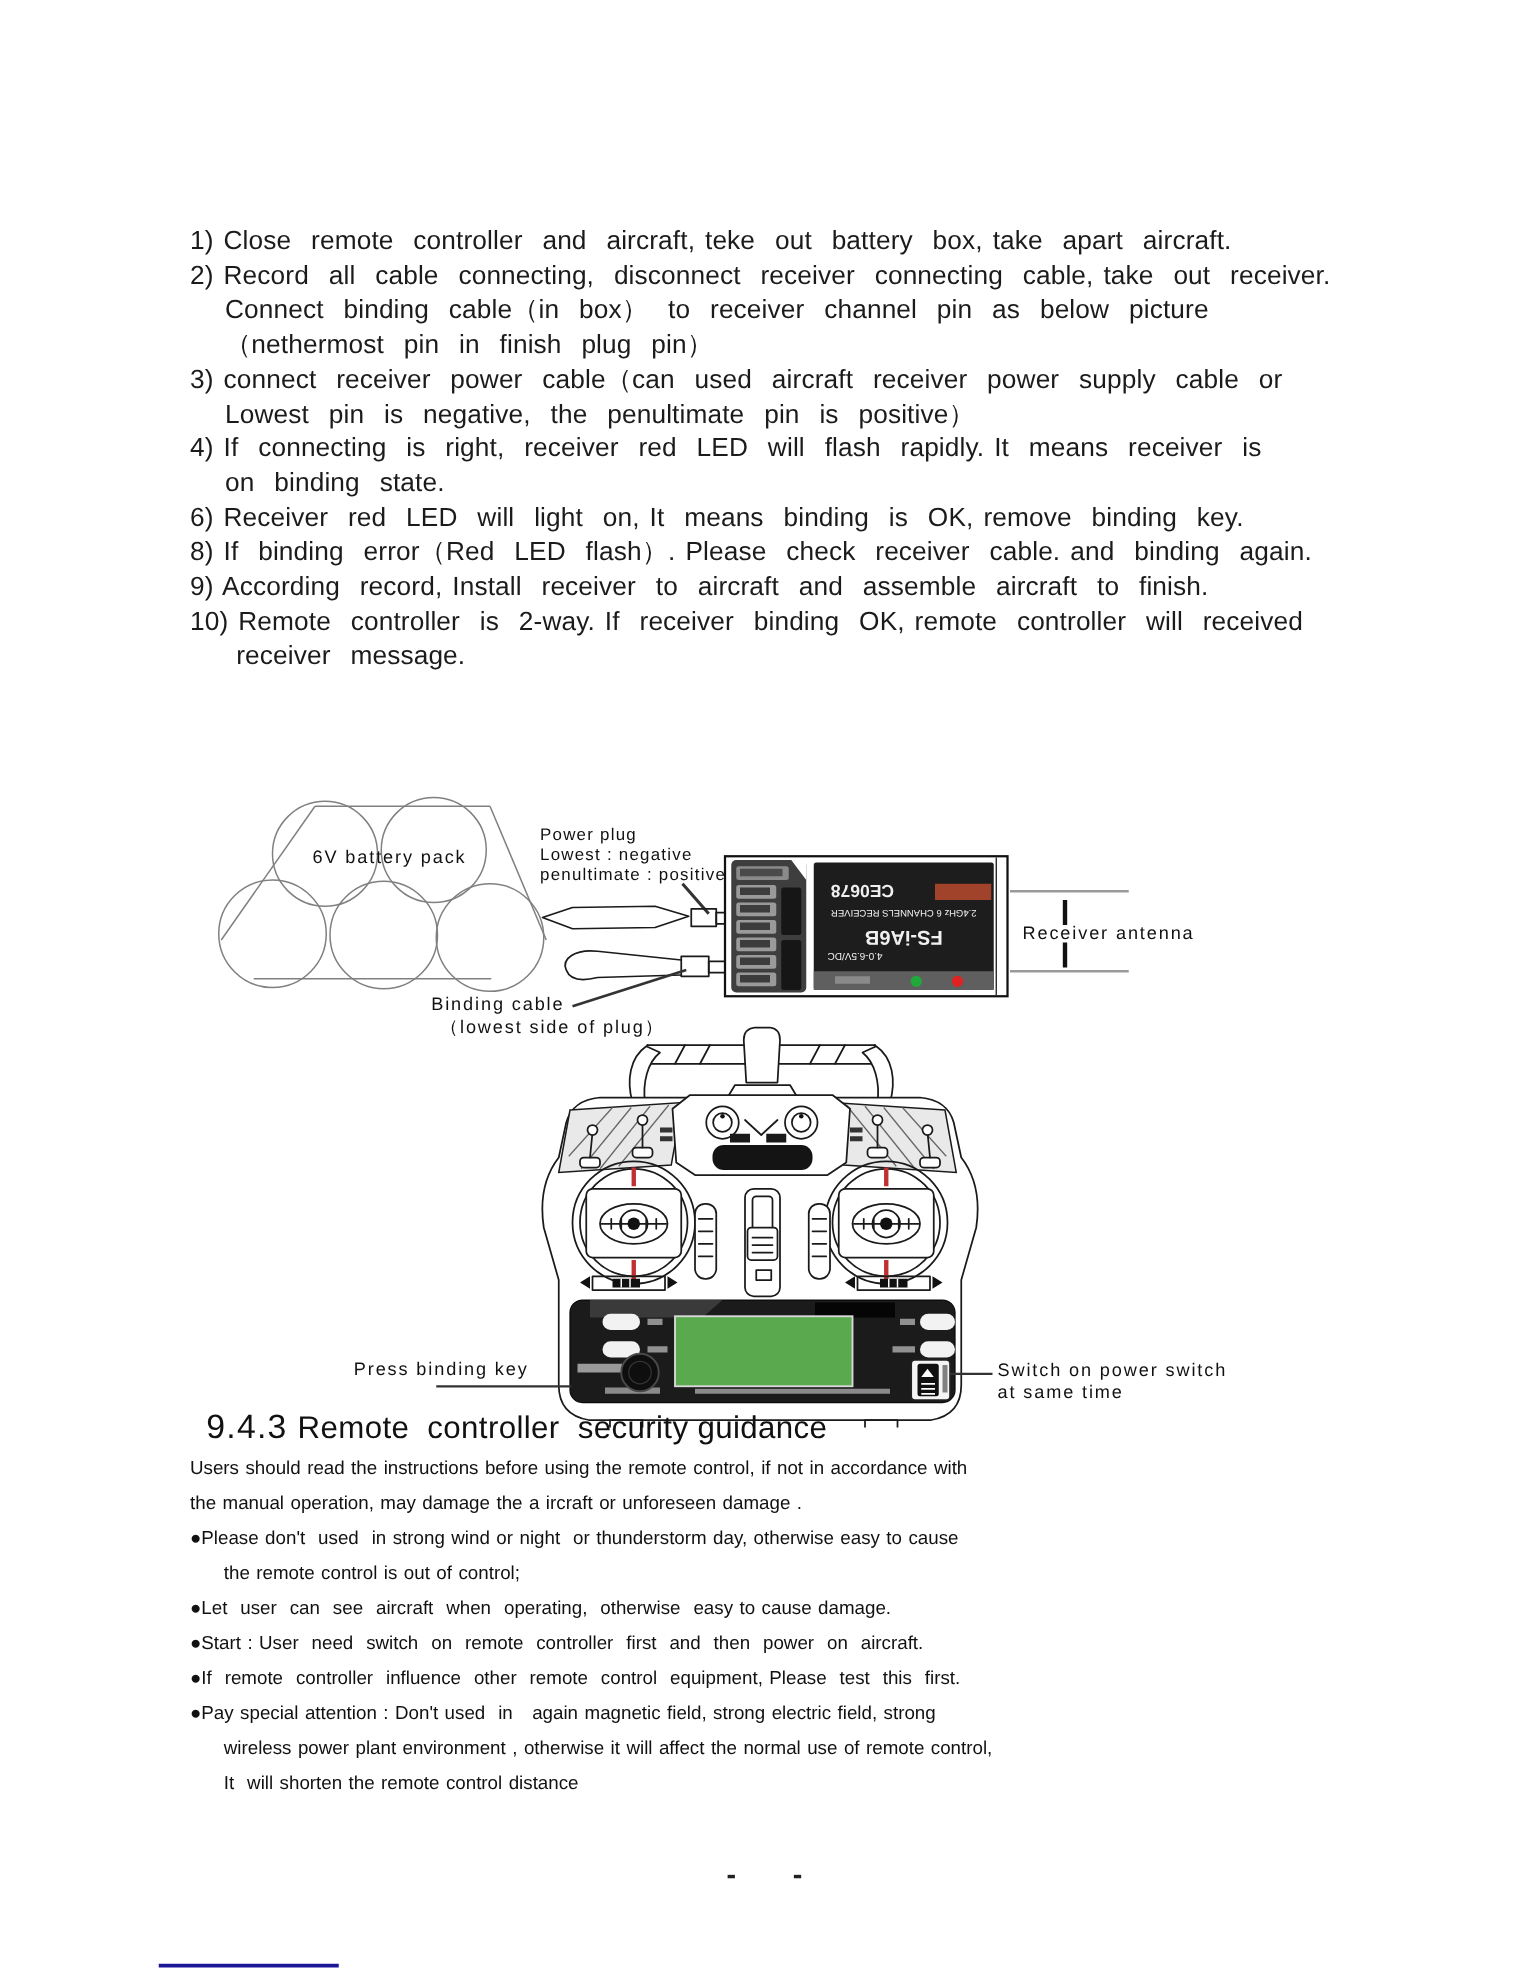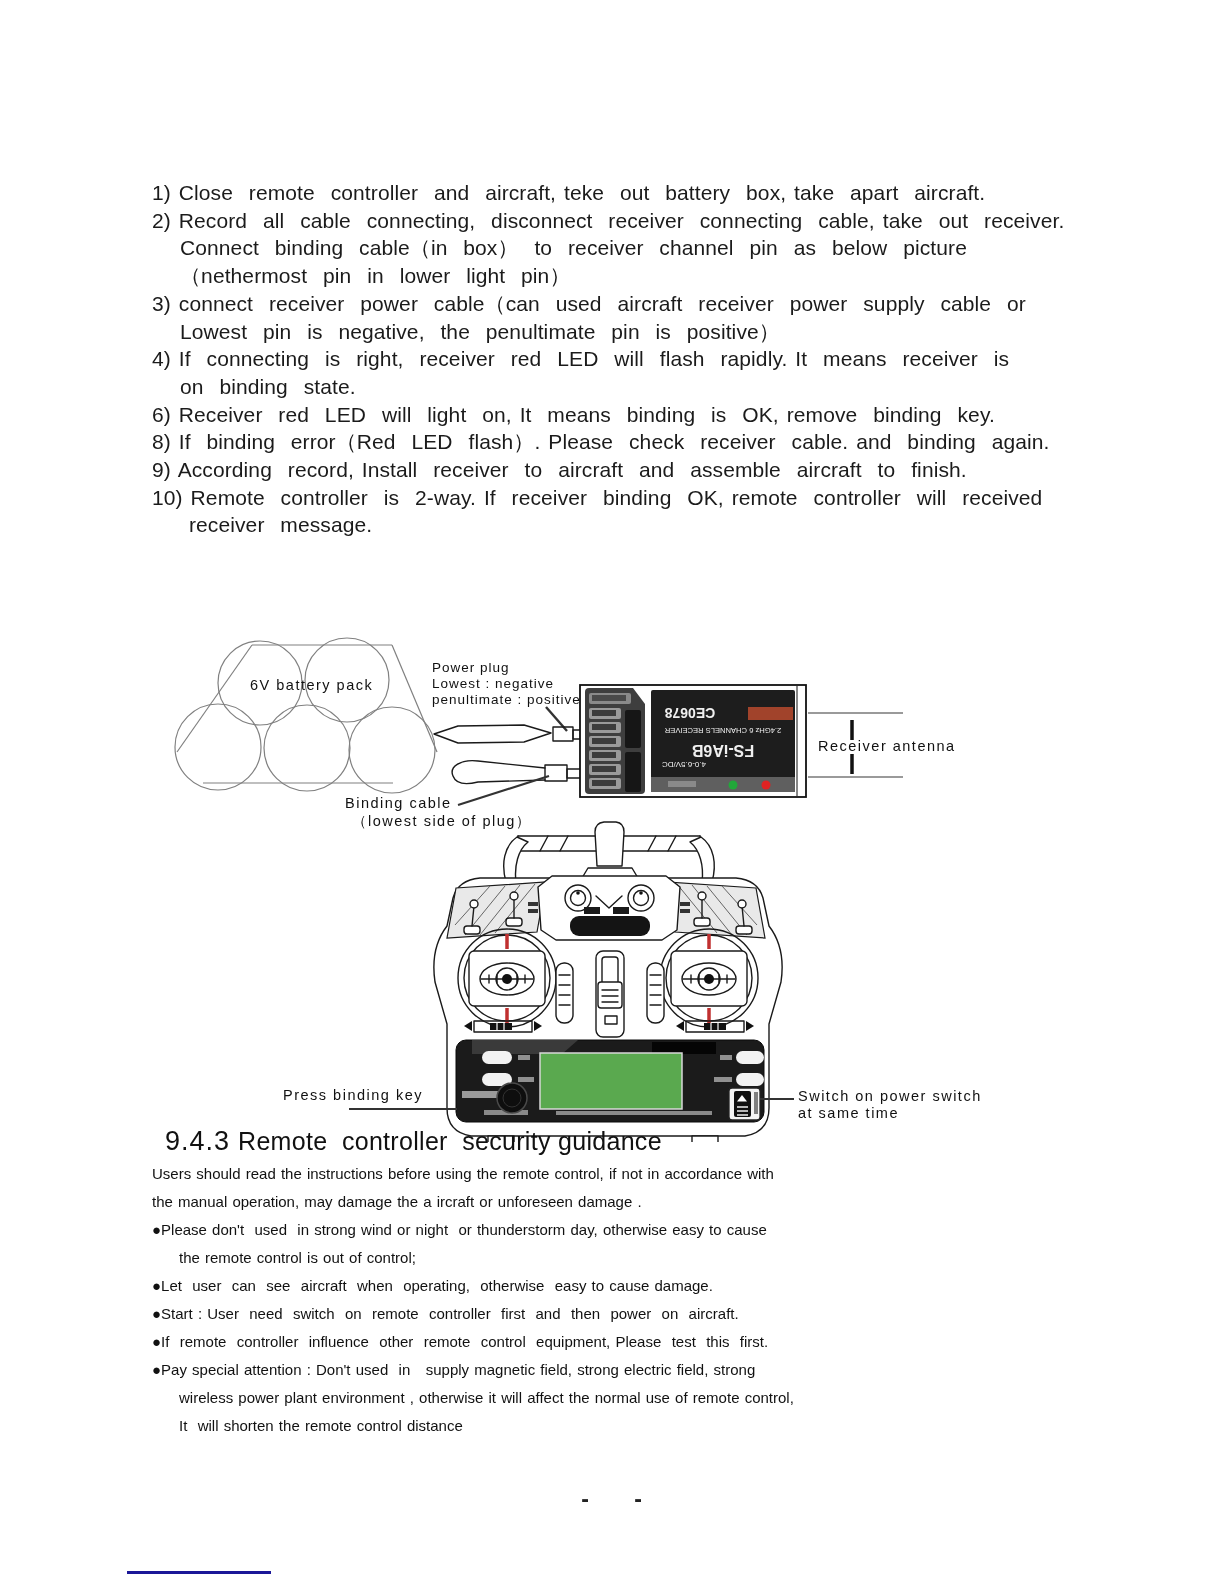--- a/index.html
+++ b/index.html
@@ -38,21 +38,21 @@
 </style>
 </head>
 <body>
 
 <div id="page">
 
   <div id="instructions">
       <div class="line ind0">1) Close  remote  controller  and  aircraft, teke  out  battery  box, take  apart  aircraft.</div>
       <div class="line ind0">2) Record  all  cable  connecting,  disconnect  receiver  connecting  cable, take  out  receiver.</div>
       <div class="line ind1">Connect  binding  cable（in  box）  to  receiver  channel  pin  as  below  picture</div>
-      <div class="line ind1">（nethermost  pin  in  lower  light  pin）</div>
+      <div class="line ind1">（nethermost  pin  in  finish  plug  pin）</div>
       <div class="line ind0">3) connect  receiver  power  cable（can  used  aircraft  receiver  power  supply  cable  or</div>
       <div class="line ind1">Lowest  pin  is  negative,  the  penultimate  pin  is  positive）</div>
       <div class="line ind0">4) If  connecting  is  right,  receiver  red  LED  will  flash  rapidly. It  means  receiver  is</div>
       <div class="line ind1">on  binding  state.</div>
       <div class="line ind0">6) Receiver  red  LED  will  light  on, It  means  binding  is  OK, remove  binding  key.</div>
       <div class="line ind0">8) If  binding  error（Red  LED  flash）. Please  check  receiver  cable. and  binding  again.</div>
       <div class="line ind0">9) According  record, Install  receiver  to  aircraft  and  assemble  aircraft  to  finish.</div>
       <div class="line ind0">10) Remote  controller  is  2-way. If  receiver  binding  OK, remote  controller  will  received</div>
       <div class="line ind2">receiver  message.</div>
     </div>
@@ -322,21 +322,21 @@
   <div id="section">
     <div id="section-heading"><span class="num">9.4.3</span><span>Remote  controller  security guidance</span></div>
     <div id="section-body">
         <div class="line">Users should read the instructions before using the remote control, if not in accordance with</div>
         <div class="line">the manual operation, may damage the a ircraft or unforeseen damage .</div>
         <div class="line">●Please don't  used  in strong wind or night  or thunderstorm day, otherwise easy to cause</div>
         <div class="line bcont">the remote control is out of control;</div>
         <div class="line">●Let  user  can  see  aircraft  when  operating,  otherwise  easy to cause damage.</div>
         <div class="line">●Start : User  need  switch  on  remote  controller  first  and  then  power  on  aircraft.</div>
         <div class="line">●If  remote  controller  influence  other  remote  control  equipment, Please  test  this  first.</div>
-        <div class="line">●Pay special attention : Don't used  in   supply magnetic field, strong electric field, strong</div>
+        <div class="line">●Pay special attention : Don't used  in   again magnetic field, strong electric field, strong</div>
         <div class="line bcont">wireless power plant environment , otherwise it will affect the normal use of remote control,</div>
         <div class="line bcont">It  will shorten the remote control distance</div>
       </div>
   </div>
 
   <div id="page-dashes">-      -</div>
   <div id="footer-line"></div>
 </div>
 
 </body></html>

